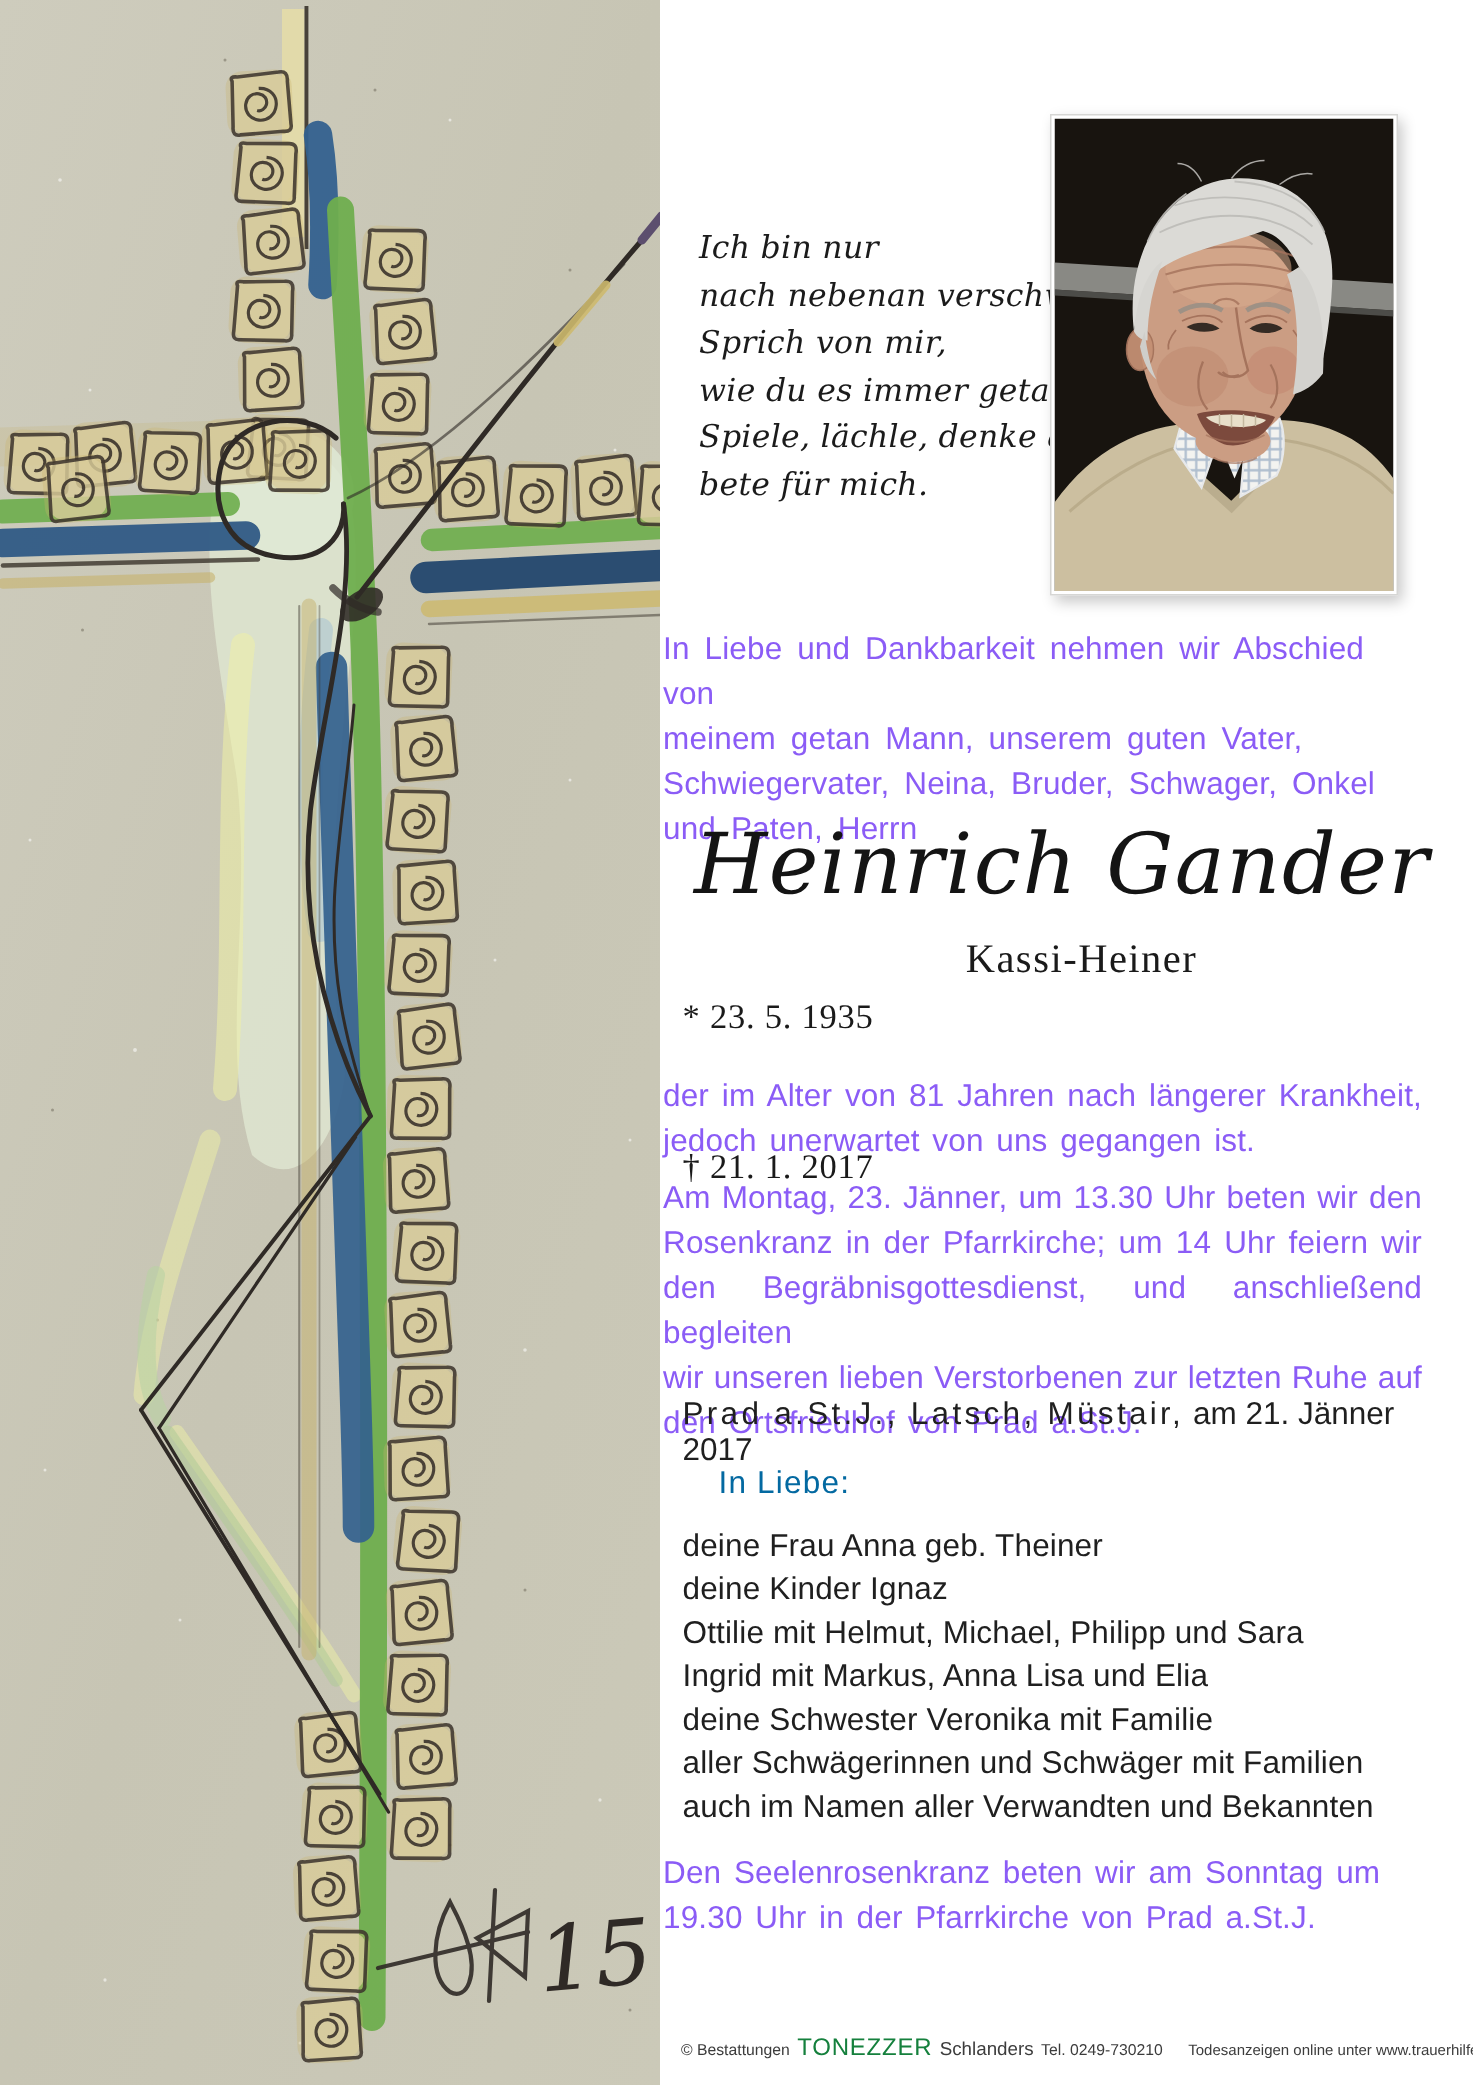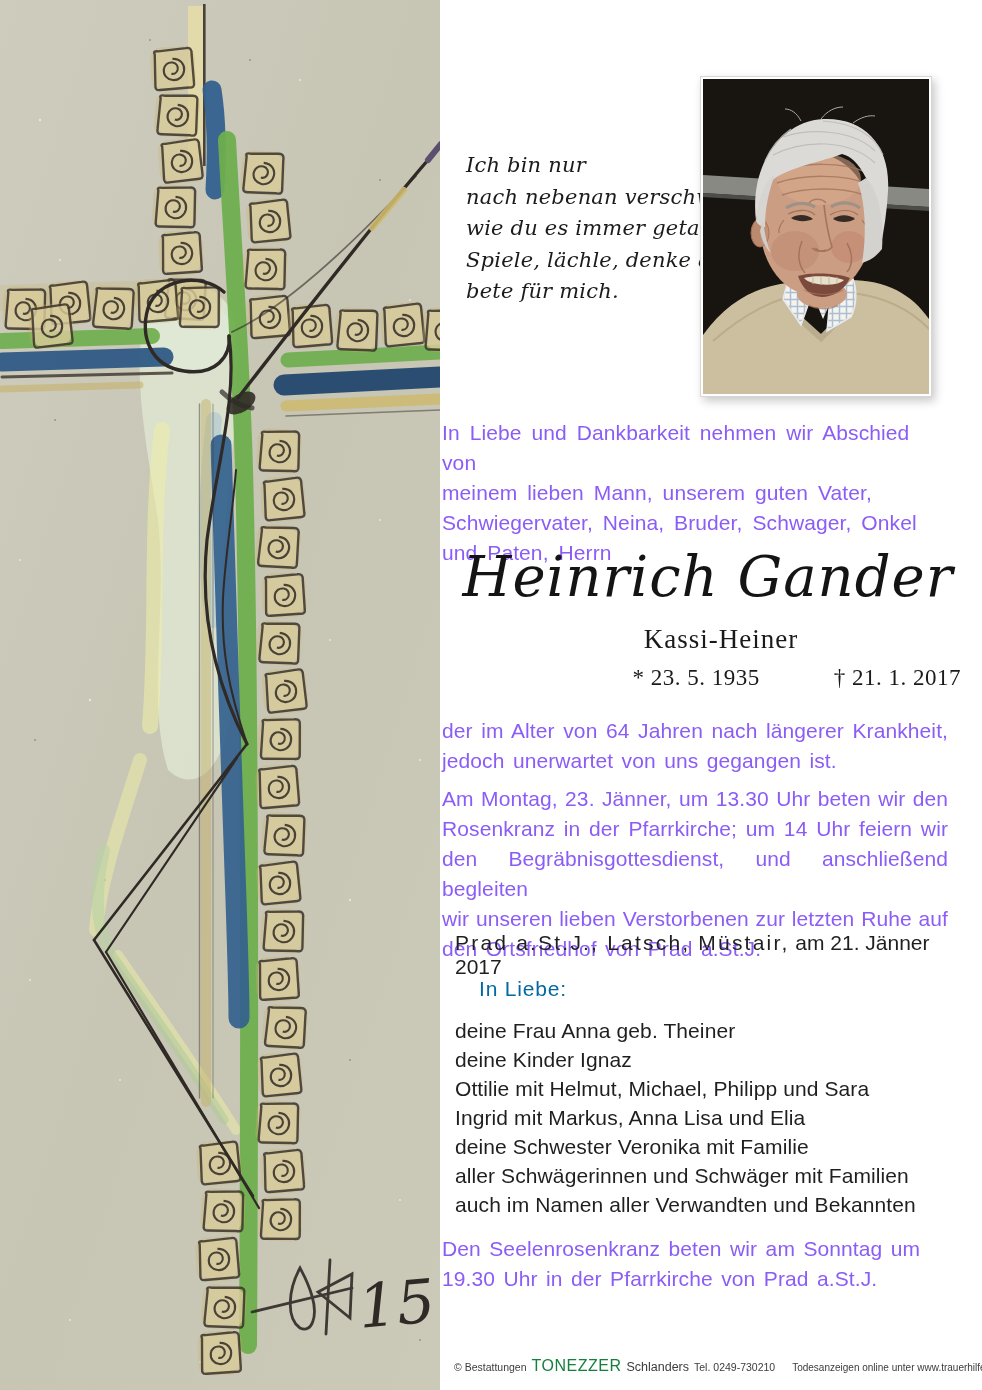--- a/index.html
+++ b/index.html
@@ -9,21 +9,21 @@
   .content{position:absolute;left:440px;top:0;width:542px;height:1390px;background:#ffffff;border-radius:10px;}
   .poem{position:absolute;left:26px;top:150px;font-family:"DejaVu Serif",serif;font-style:italic;font-size:21px;line-height:31.5px;color:#1b1b1b;letter-spacing:.2px;}
   .photo{position:absolute;left:260px;top:76px;width:226px;height:315px;background:#fff;padding:2px;border:1px solid #d6d6d4;box-shadow:3px 4px 9px rgba(0,0,0,.22);}
   .photo svg{display:block;}
   .block{position:absolute;left:2px;width:506px;color:#8b5cf6;}
   .bline{font-size:21px;line-height:30px;letter-spacing:.1px;word-spacing:4px;}
   .jline{font-size:21px;line-height:30px;letter-spacing:.1px;text-align:justify;text-align-last:justify;}
   .nline{font-size:21px;line-height:30px;letter-spacing:.1px;word-spacing:2.5px;}
   .name{position:absolute;left:15px;width:506px;top:546px;text-align:center;font-family:"DejaVu Serif",serif;font-style:italic;font-size:56px;line-height:62px;color:#141414;letter-spacing:1px;margin:0;font-weight:normal;}
   .nick{position:absolute;left:28px;width:506px;top:624px;text-align:center;font-family:"Liberation Serif",serif;font-size:27px;color:#1a1a1a;letter-spacing:1px;}
-  .dates{position:absolute;left:15px;width:506px;top:665px;display:flex;justify-content:flex-end;gap:74px;font-family:"Liberation Serif",serif;font-size:23px;color:#1a1a1a;letter-spacing:.5px;}
+  .dates{position:absolute;left:15px;width:506px;top:665px;display:flex;justify-content:space-between;gap:74px;font-family:"Liberation Serif",serif;font-size:23px;color:#1a1a1a;letter-spacing:.5px;flex-direction:column;}
   .dateline{position:absolute;left:15px;width:506px;top:931px;font-size:21px;color:#1f1f1f;}
   .dateline .places{letter-spacing:2.2px;}
   .salut{position:absolute;left:15px;top:977px;font-size:21px;letter-spacing:.8px;color:#0369a1;margin-left:24px;}
   .mourners{position:absolute;left:15px;top:1016px;width:506px;}
   .mourners div{font-size:21px;line-height:29px;letter-spacing:.1px;color:#1f1f1f;}
   .footer{position:absolute;left:14px;top:1357px;width:520px;display:flex;align-items:baseline;gap:5px;white-space:nowrap;color:#3c3c3c;}
   .f-pre{font-size:10.5px;}
   .f-co{font-size:16px;letter-spacing:.5px;color:#15803d;}
   .f-city{font-size:12.5px;}
   .f-tel{font-size:10.5px;}
@@ -184,20 +184,21 @@
       </g>
       <text x="358" y="1326" font-size="60" transform="rotate(-5 380 1300)" fill="#2f2a26" font-family="DejaVu Serif, serif" font-style="italic">15</text>
     </svg>
   </div>
 
   <div class="content">
 
     <div class="poem">
       <div>Ich bin nur</div>
       <div>nach nebenan verschwunden.</div>
+      <div>Sprich von mir,</div>
       <div>wie du es immer getan hast.</div>
       <div>Spiele, lächle, denke an mich,</div>
       <div>bete für mich.</div>
     </div>
 
     <div class="photo">
       <svg width="226" height="315" viewBox="0 0 226 315">
         <defs>
           <pattern id="chk" width="7" height="7" patternUnits="userSpaceOnUse">
             <rect width="7" height="7" fill="#f3f3f0"></rect>
@@ -277,35 +278,35 @@
             <path d="M118 40 C124 32 132 28 140 28"></path>
             <path d="M98 42 C94 34 88 30 82 30"></path>
             <path d="M150 44 C158 38 166 36 172 37"></path>
           </g>
         </g>
       </svg>
     </div>
 
     <div class="block" style="top:418px">
       <div class="bline">In Liebe und Dankbarkeit nehmen wir Abschied von</div>
-      <div class="bline">meinem lieben Mann, unserem guten Vater,</div>
+      <div class="bline">meinem getan Mann, unserem guten Vater,</div>
       <div class="bline">Schwiegervater, Neina, Bruder, Schwager, Onkel</div>
       <div class="bline">und Paten, Herrn</div>
     </div>
 
     <h1 class="name">Heinrich Gander</h1>
     <div class="nick">Kassi-Heiner</div>
 
     <div class="dates">
       <span>* 23. 5. 1935</span>
       <span>† 21. 1. 2017</span>
     </div>
 
     <div class="block" style="top:716px">
-      <div class="jline">der im Alter von 64 Jahren nach längerer Krankheit,</div>
+      <div class="jline">der im Alter von 81 Jahren nach längerer Krankheit,</div>
       <div class="nline">jedoch unerwartet von uns gegangen ist.</div>
     </div>
 
     <div class="block" style="top:784px">
       <div class="jline">Am Montag, 23. Jänner, um 13.30 Uhr beten wir den</div>
       <div class="jline">Rosenkranz in der Pfarrkirche; um 14 Uhr feiern wir</div>
       <div class="jline">den Begräbnisgottesdienst, und anschließend begleiten</div>
       <div class="jline">wir unseren lieben Verstorbenen zur letzten Ruhe auf</div>
       <div class="nline">den Ortsfriedhof von Prad a.St.J.</div>
     </div>

